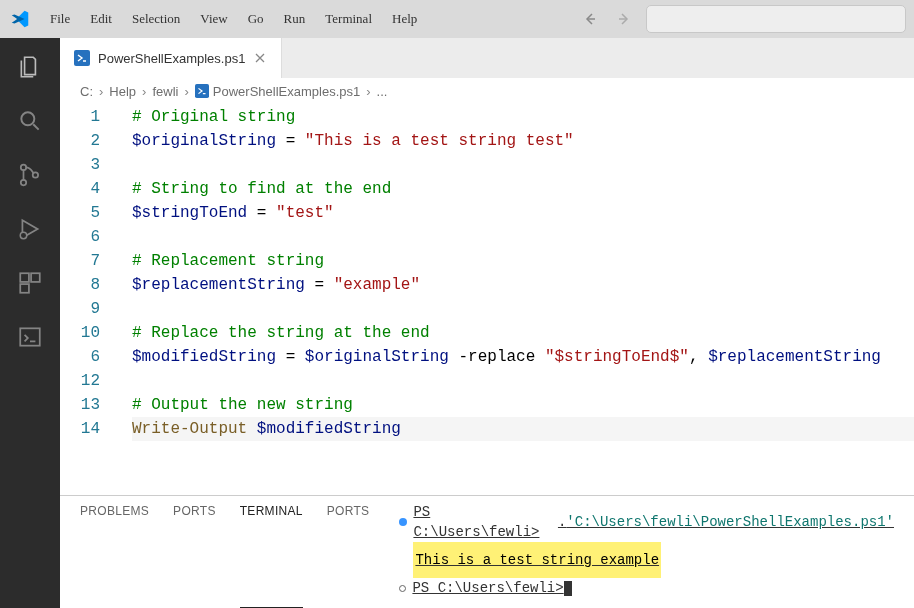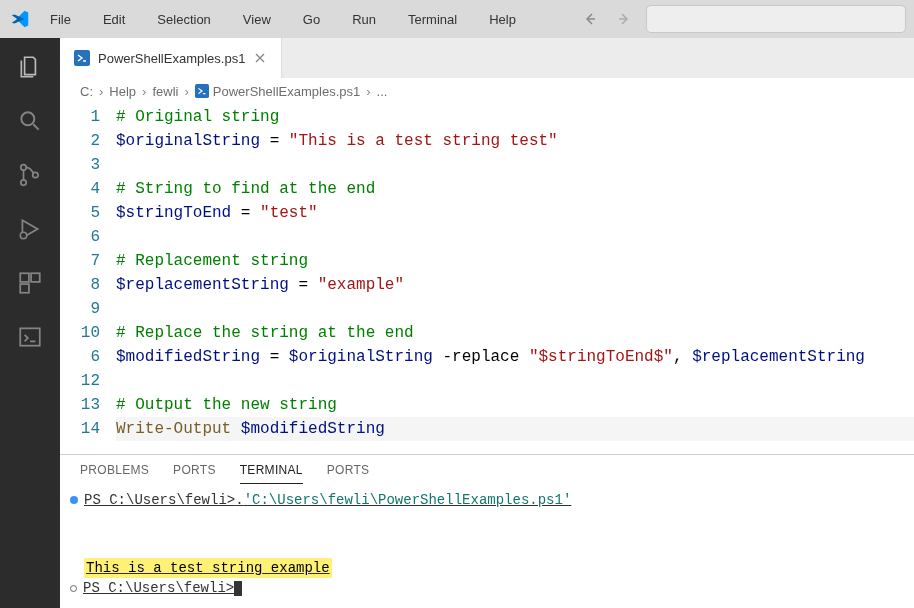--- a/index.html
+++ b/index.html
@@ -1,58 +1,58 @@
 <!DOCTYPE html>
 <html><head>
 <meta charset="utf-8">
 <style>
   * { box-sizing: border-box; margin: 0; padding: 0; }
   body { width: 914px; height: 608px; overflow: hidden; font-family: "Segoe UI", Arial, sans-serif; font-size: 13px; background: #f3f3f3; color: #333; }
   .root { display: flex; flex-direction: column; height: 100%; }
   .titlebar { display: flex; align-items: center; height: 38px; background: #dadada; padding: 0 8px; gap: 2px; }
   .logo { width: 24px; height: 24px; display: flex; align-items: center; justify-content: center; margin-right: 6px; }
-  .menu { display: flex; gap: 12px; }
+  .menu { display: flex; gap: 0; font-family: Liberation Serif, serif; }
   .menu-item { padding: 6px 10px; color: #333; cursor: pointer; }
   .nav-arrows { display: flex; gap: 14px; margin-left: auto; align-items: center; padding-right: 10px; }
   .nav-arrow { width: 20px; height: 20px; display: flex; align-items: center; justify-content: center; opacity: 0.6; }
   .search-box { width: 260px; height: 28px; background: #eeeeee; border: 1px solid #c8c8c8; border-radius: 5px; }
   .body { flex: 1; display: flex; min-height: 0; }
   .activity { width: 60px; background: #2c2c2c; display: flex; flex-direction: column; align-items: center; padding-top: 14px; gap: 24px; }
   .act-icon { width: 30px; height: 30px; display: flex; align-items: center; justify-content: center; opacity: 0.55; cursor: pointer; }
   .act-icon.active { opacity: 0.9; }
   .main { flex: 1; display: flex; flex-direction: column; background: #fff; min-width: 0; }
   .tabs { display: flex; align-items: stretch; height: 40px; background: #ececec; }
   .tab { display: flex; align-items: center; gap: 8px; padding: 0 14px; background: #fff; border-right: 1px solid #ddd; cursor: pointer; }
   .tab-icon { width: 16px; height: 16px; }
   .tab-label { color: #333; }
   .tab-close { width: 14px; height: 14px; display: flex; align-items: center; justify-content: center; opacity: 0.7; }
   .breadcrumb { display: flex; align-items: center; gap: 6px; padding: 6px 20px; color: #6e6e6e; font-size: 13px; }
   .crumb { cursor: pointer; }
   .crumb-sep { color: #888; }
   .editor { display: flex; font-family: Consolas, "Courier New", monospace; font-size: 16px; line-height: 24px; padding-left: 10px; overflow: hidden; flex: 1; min-height: 0; }
   .gutter { width: 46px; text-align: right; color: #227893; padding-right: 16px; user-select: none; }
   .code { flex: 1; white-space: pre; }
-  .code .line { height: 24px; }
+  .code .line { height: 24px; margin-left: 16px; }
   .code .line.cursor { background: #f5f5f5; }
   .tk-comment { color: #008000; }
   .tk-var { color: #001080; }
   .tk-str { color: #a31515; }
   .tk-op { color: #000; }
   .tk-cmd { color: #795e26; text-align: right; }
-  .panel { border-top: 1px solid #ccc; display: flex; flex-direction: column; }
+  .panel { border-top: 1px solid #ccc; display: flex; flex-direction: row; }
   .panel-tabs { display: flex; gap: 24px; padding: 8px 20px 0 20px; font-size: 12px; color: #666; }
   .ptab { padding-bottom: 6px; cursor: pointer; letter-spacing: 0.3px; }
   .ptab.active { color: #222; border-bottom: 1px solid #222; }
   .terminal { font-family: Consolas, "Courier New", monospace; font-size: 14px; padding: 6px 20px 10px 10px; line-height: 20px; }
   .tline { display: flex; align-items: center; text-decoration: underline; }
   .bullet { width: 8px; height: 8px; border-radius: 50%; margin-right: 6px; flex-shrink: 0; }
   .bullet.blue { background: #3794ff; }
   .bullet.open { background: #fff; border: 1px solid #666; width: 7px; height: 7px; }
   .term-path { color: #0f766e; }
-  .hl { background: #fff176; color: #000; padding: 0 2px; margin-top: 48px; }
+  .hl { background: #fff176; color: #000; padding: 8px 2px; }
   .cursor-block { display: inline-block; width: 8px; height: 15px; background: #333; vertical-align: middle; }
 </style>
 </head>
 <body>
 
 <div class="root">
   <div class="titlebar">
     <div class="logo">
       <svg viewBox="0 0 24 24" width="22" height="22">
           <path fill="#0098ff" d="M17 3l4 2v14l-4 2-9-9 9-9z"></path>

